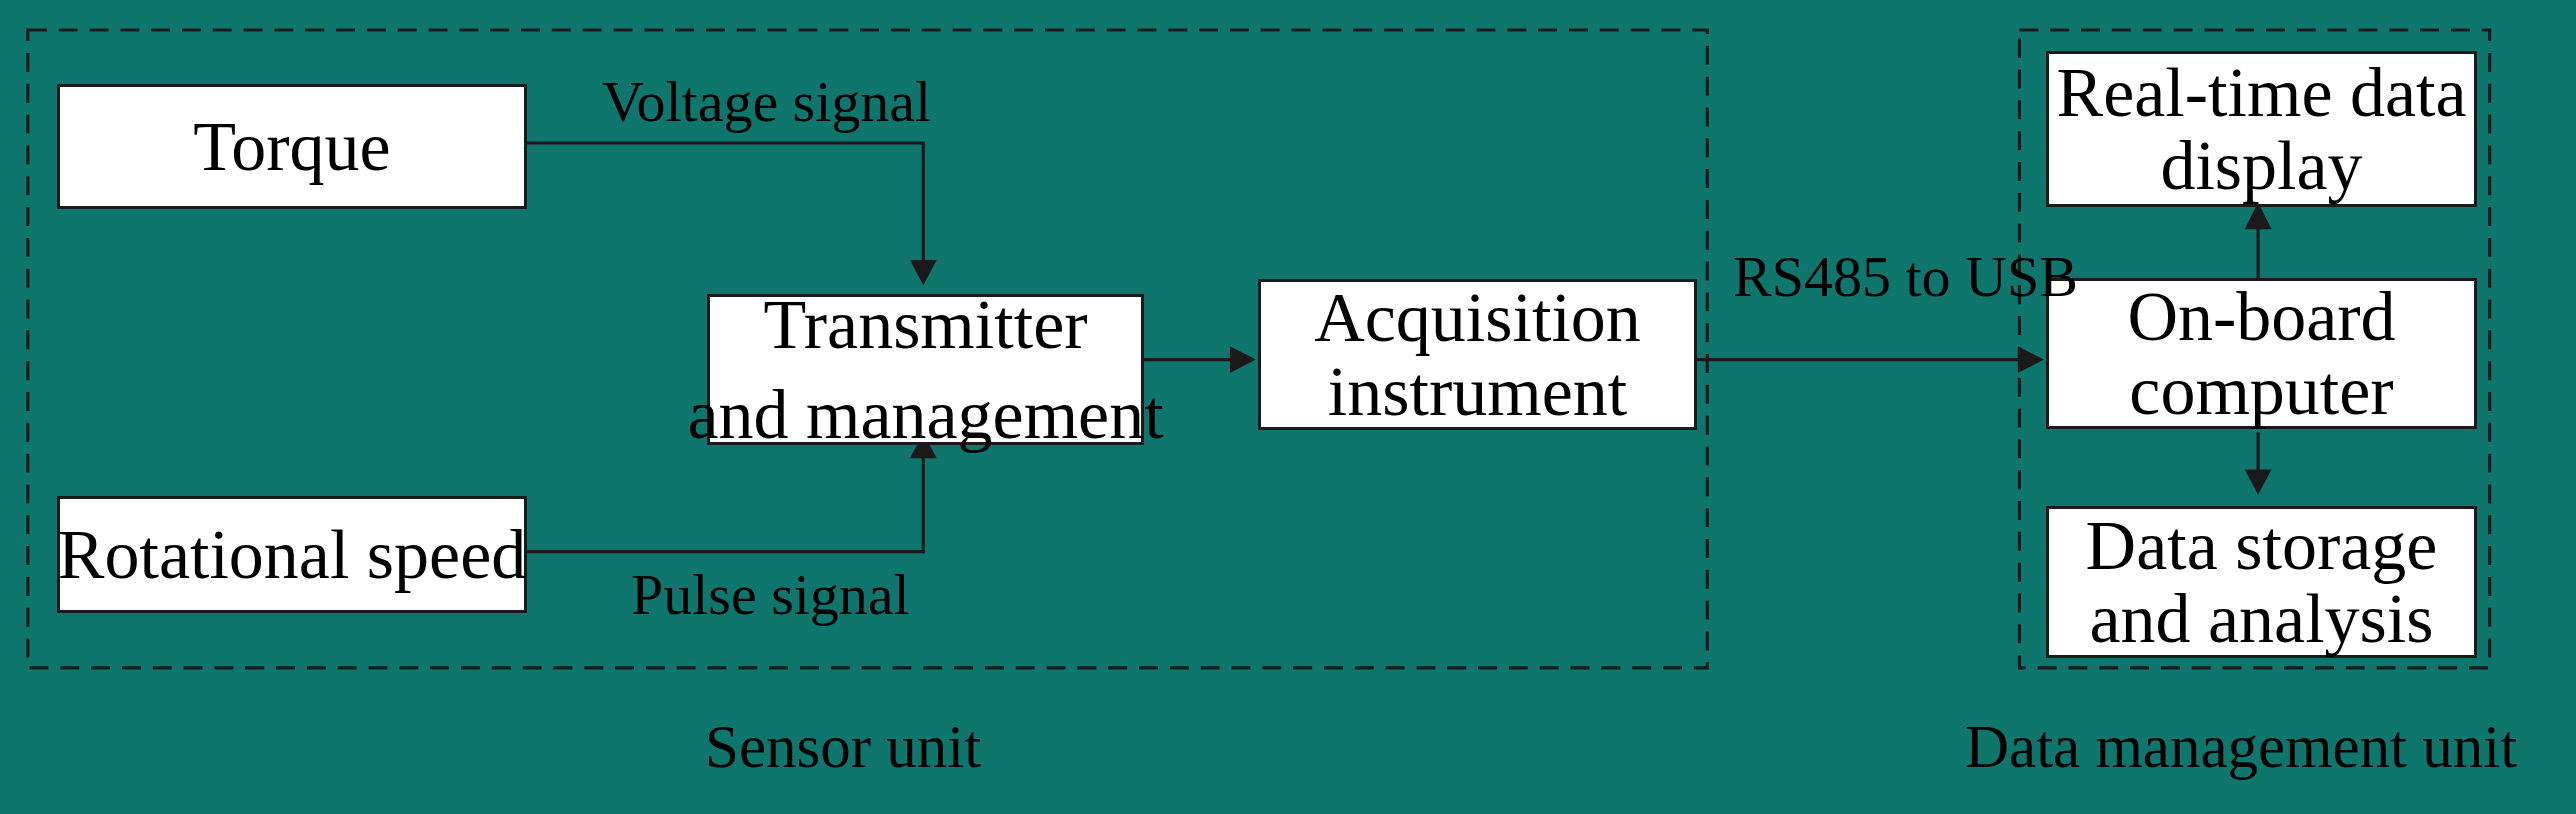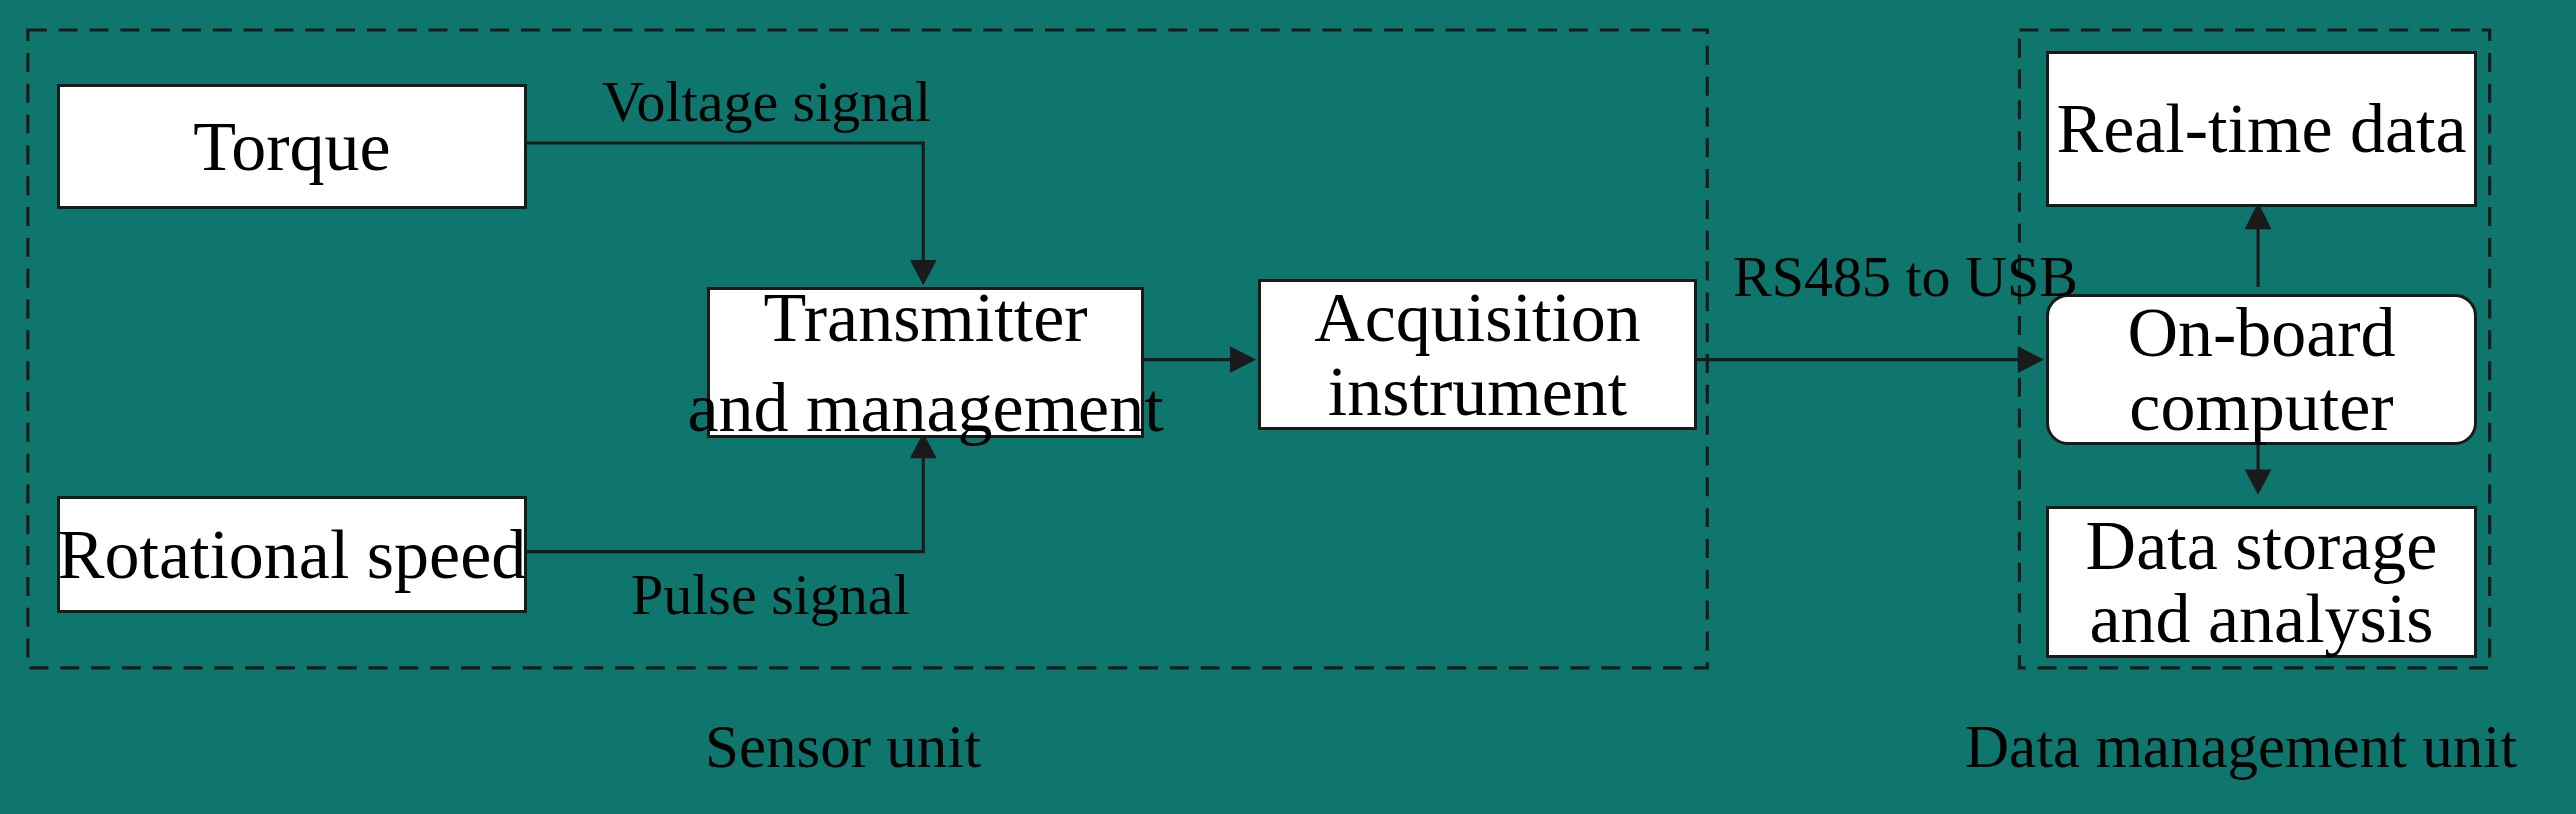--- a/index.html
+++ b/index.html
@@ -31,24 +31,24 @@
     flex-direction: column;
     align-items: center;
     justify-content: center;
     text-align: center;
     font-size: 70px;
     line-height: 1.05;
     white-space: nowrap;
   }
   .box-torque        { left: 57px;   top: 84px; width: 464px; height: 119px; }
   .box-rotational    { left: 57px;   top: 496px; width: 464px; height: 111px; }
-  .box-transmitter   { left: 707px;  top: 287px; width: 431px; height: 145px; gap: 16px; }
+  .box-transmitter   { left: 707px;  top: 294px; width: 431px; height: 145px; gap: 16px; }
   .box-acquisition   { left: 1258px; top: 279px; width: 433px; height: 145px; }
   .box-realtime      { left: 2046px; top: 51px;  width: 425px; height: 150px; }
-  .box-onboard       { left: 2046px; top: 294px; width: 425px; height: 145px; border-radius: 22px; }
+  .box-onboard       { left: 2046px; top: 278px; width: 425px; height: 145px; }
   .box-storage       { left: 2046px; top: 496px; width: 425px; height: 146px; margin-top: 10px; }
   .edge-label {
     position: absolute;
     font-size: 58px;
     line-height: 1;
     white-space: nowrap;
     margin-left: 16px;
   }
   .label-voltage { left: 586px;  top: 73px;  }
   .label-pulse   { left: 615px;  top: 566px; }
@@ -104,20 +104,21 @@
     <span>and management</span>
   </div>
 
   <div class="box box-acquisition">
     <span>Acquisition</span>
     <span>instrument</span>
   </div>
 
   <div class="box box-realtime">
     <span>Real-time data</span>
+    <span>display</span>
   </div>
 
   <div class="box box-onboard">
     <span>On-board</span>
     <span>computer</span>
   </div>
 
   <div class="box box-storage">
     <span>Data storage</span>
     <span>and analysis</span>

